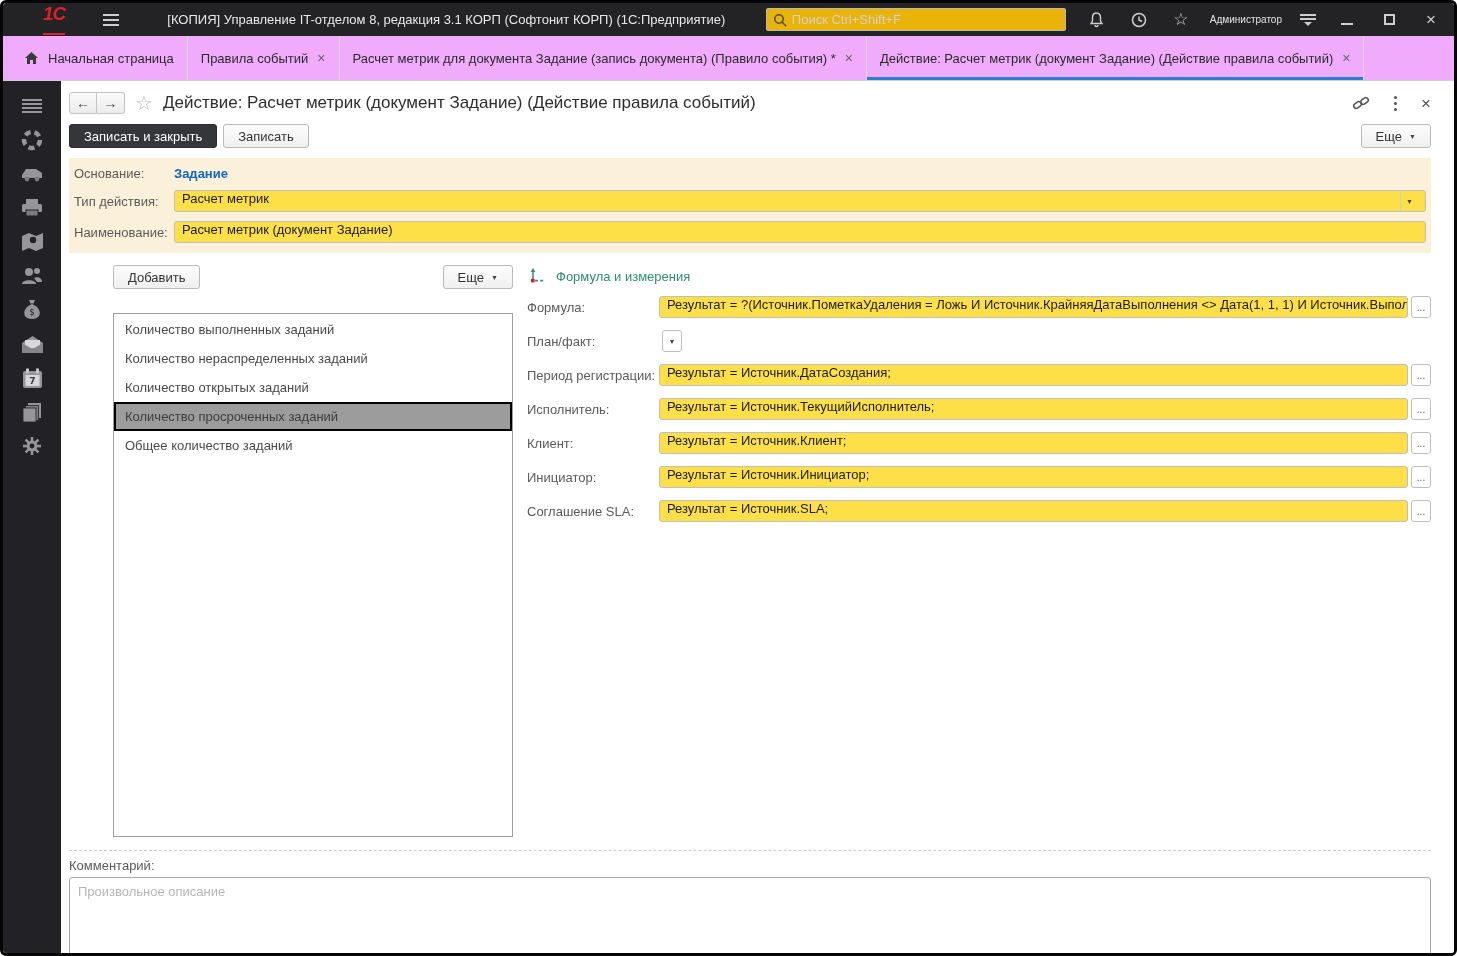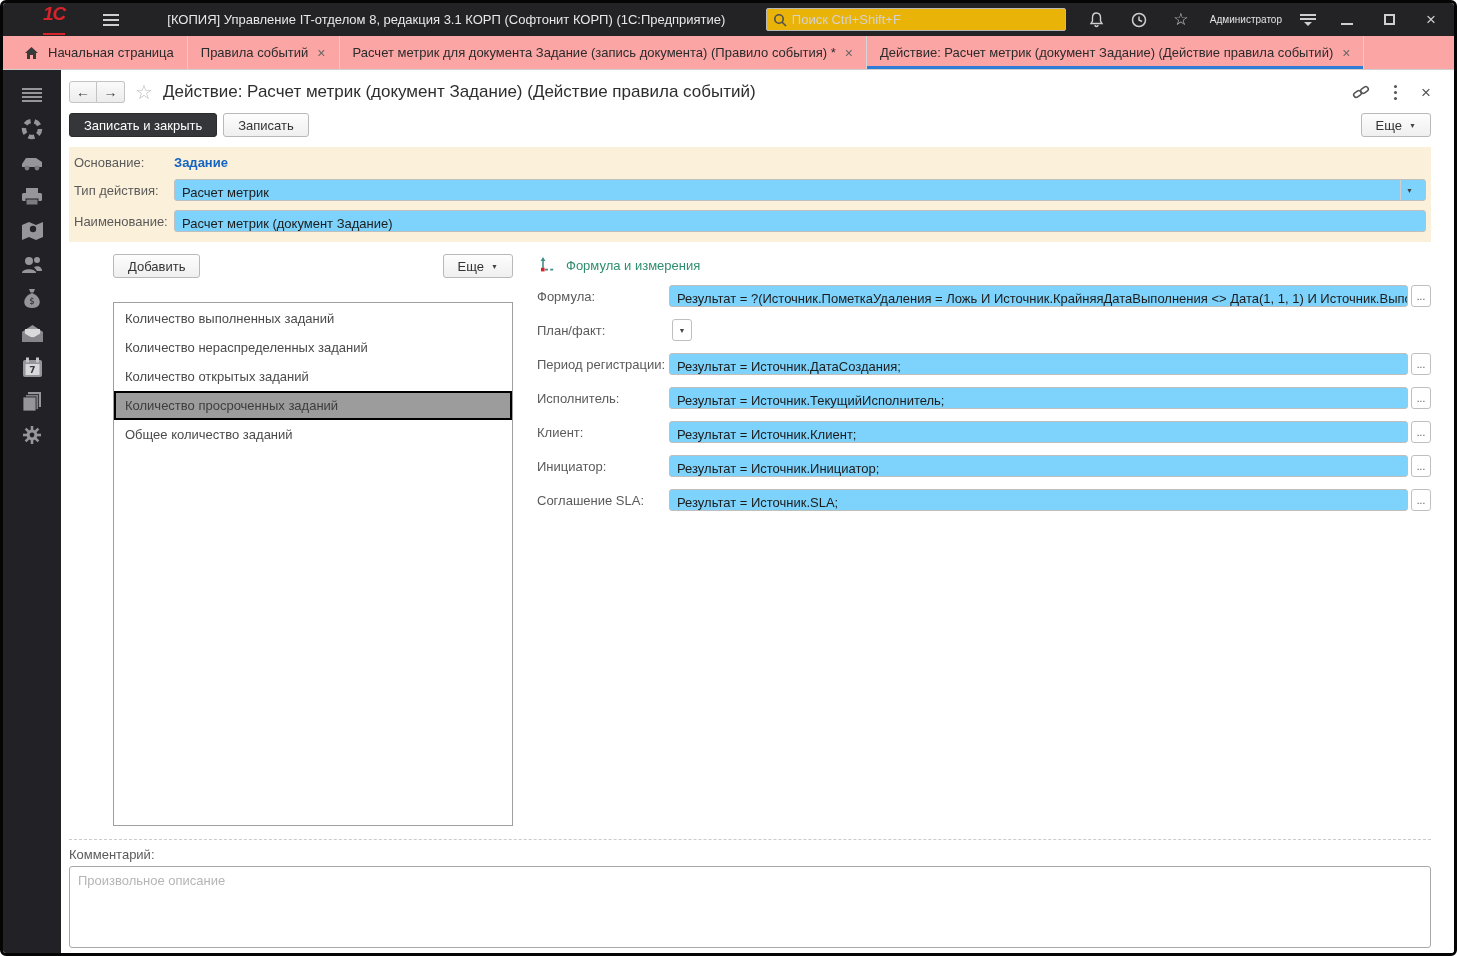--- a/index.html
+++ b/index.html
@@ -19,21 +19,21 @@
   .tb-user { margin-left:18px; font-size:10px; color:#e3e3e3; cursor:pointer; }
   .svc { margin-left:18px; display:flex; flex-direction:column; align-items:center; gap:2px; cursor:pointer; }
   .svc i { display:block; width:16px; height:2px; background:#cfcfcf; }
   .svc b { width:0; height:0; border-left:4px solid transparent; border-right:4px solid transparent; border-top:4px solid #cfcfcf; }
   .min-g { width:12px; height:2px; background:#cfcfcf; margin-top:8px; }
   .max-g { width:11px; height:11px; border:2px solid #cfcfcf; }
   .close-g { font-size:17px; color:#cfcfcf; line-height:1; }
   .star-g { font-size:17px; color:#cfcfcf; line-height:1; }
 
   
-  .tabbar { height:34px; background:#fca5a5; border-bottom:1px solid #cfcfcf; display:flex; align-items:stretch; padding-left:8px; }
+  .tabbar { height:45px; background:#f0abfc; border-bottom:1px solid #cfcfcf; display:flex; align-items:stretch; padding-left:8px; }
   .tab { display:flex; align-items:center; gap:9px; padding:0 13px; border-right:1px solid #d6d6d6; color:#2b2b2b; cursor:pointer; position:relative; white-space:nowrap; }
   .tab.active::after { content:""; position:absolute; left:0; right:0; bottom:0; height:3px; background:#2f7cd6; }
   .tab-close { color:#666; font-size:14px; line-height:1; cursor:pointer; }
 
   
   .body-row { display:flex; height:calc(100% - 67px); }
   .side-rail { width:58px; background:#222226; flex:none; display:flex; flex-direction:column; align-items:center; padding-top:14px; gap:12px; }
   .rail-ico { width:24px; height:22px; display:flex; align-items:center; justify-content:center; cursor:pointer; }
   .main { flex:1; background:#fff; padding:0 23px 0 8px; overflow:hidden; }
 
@@ -55,25 +55,25 @@
   .btn-dark { background:#35363a; border-color:#2b2b2b; color:#fff; }
   .caret { font-size:7px; color:#444; }
   .push-right { margin-left:auto; }
 
   
   .cream { margin-top:10px; background:#fbf0da; padding:8px 5px 10px 5px; }
   .c-row { display:flex; align-items:center; margin-bottom:9px; }
   .c-row:last-child { margin-bottom:0; }
   .c-label { width:100px; flex:none; color:#5a5a5a; }
   .link-val { color:#1464c0; font-weight:bold; cursor:pointer; }
-  .input { flex:1; height:22px; background:#7dd3fc; border:1px solid #bfbfbf; border-radius:3px; padding:0 7px; display:flex; align-items:flex-end; color:#1c1c1c; white-space:nowrap; overflow:hidden; cursor:text; }
+  .input { flex:1; height:22px; background:#fde047; border:1px solid #bfbfbf; border-radius:3px; padding:0 7px; display:flex; align-items:flex-start; color:#1c1c1c; white-space:nowrap; overflow:hidden; cursor:text; }
   .input .dd-inner { margin-left:auto; width:18px; height:100%; border-left:1px solid #cfcfcf; display:flex; align-items:center; justify-content:center; flex:none; cursor:pointer; }
 
   
-  .columns { display:flex; margin-top:12px; gap:24px;padding-left:44px; }
+  .columns { display:flex; margin-top:12px; gap:14px;padding-left:44px; }
   .left-col { width:400px; flex:none; }
   .left-toolbar { display:flex; justify-content:space-between; margin-bottom:9px; }
   .list-box { border:1px solid #9f9f9f; height:524px; background:#fff; padding-top:1px;margin-top:24px; }
   .list-item { height:29px; line-height:25px; padding:0 9px; color:#4a4a4a; border:2px solid transparent; cursor:pointer; white-space:nowrap; overflow:hidden; }
   .list-item.selected { background:#9c9c9c; border-color:#000; color:#3d3d3d; }
 
   .right-col { flex:1; min-width:0; }
   .panel-head { display:flex; align-items:center; gap:11px; margin:3px 0 12px 2px; }
   .panel-title { color:#2e8f6f; }
   .f-row { display:flex; align-items:center; margin-bottom:12px; }

